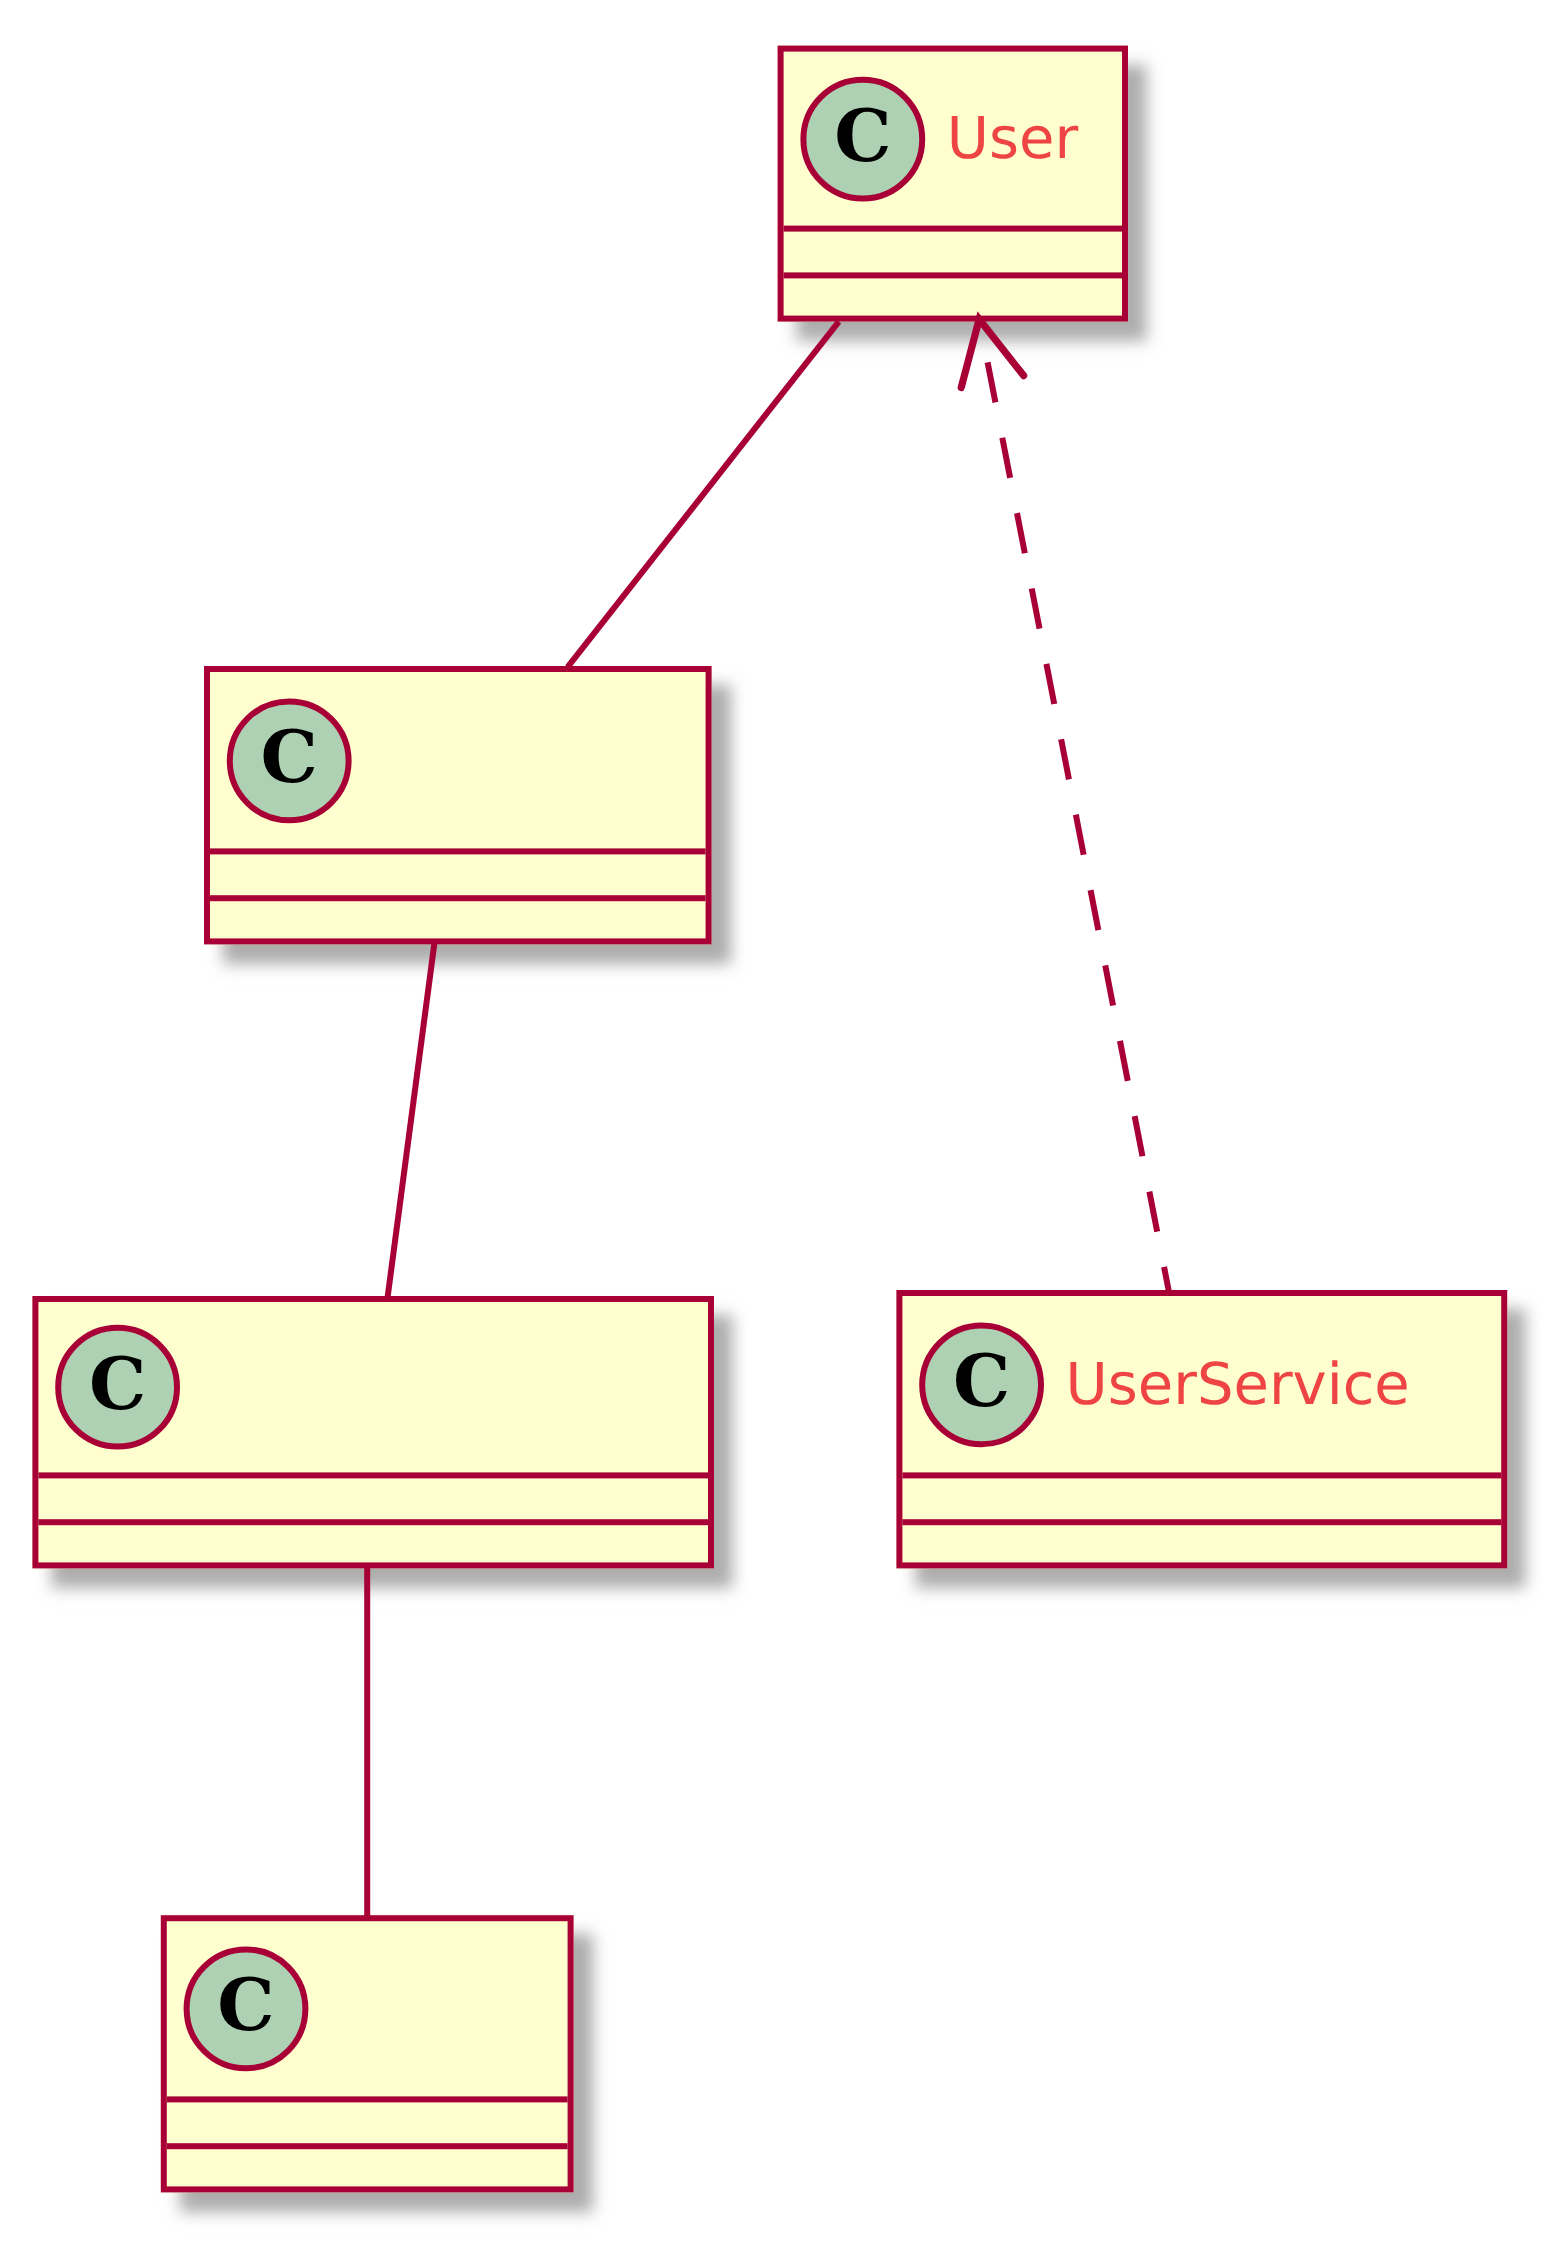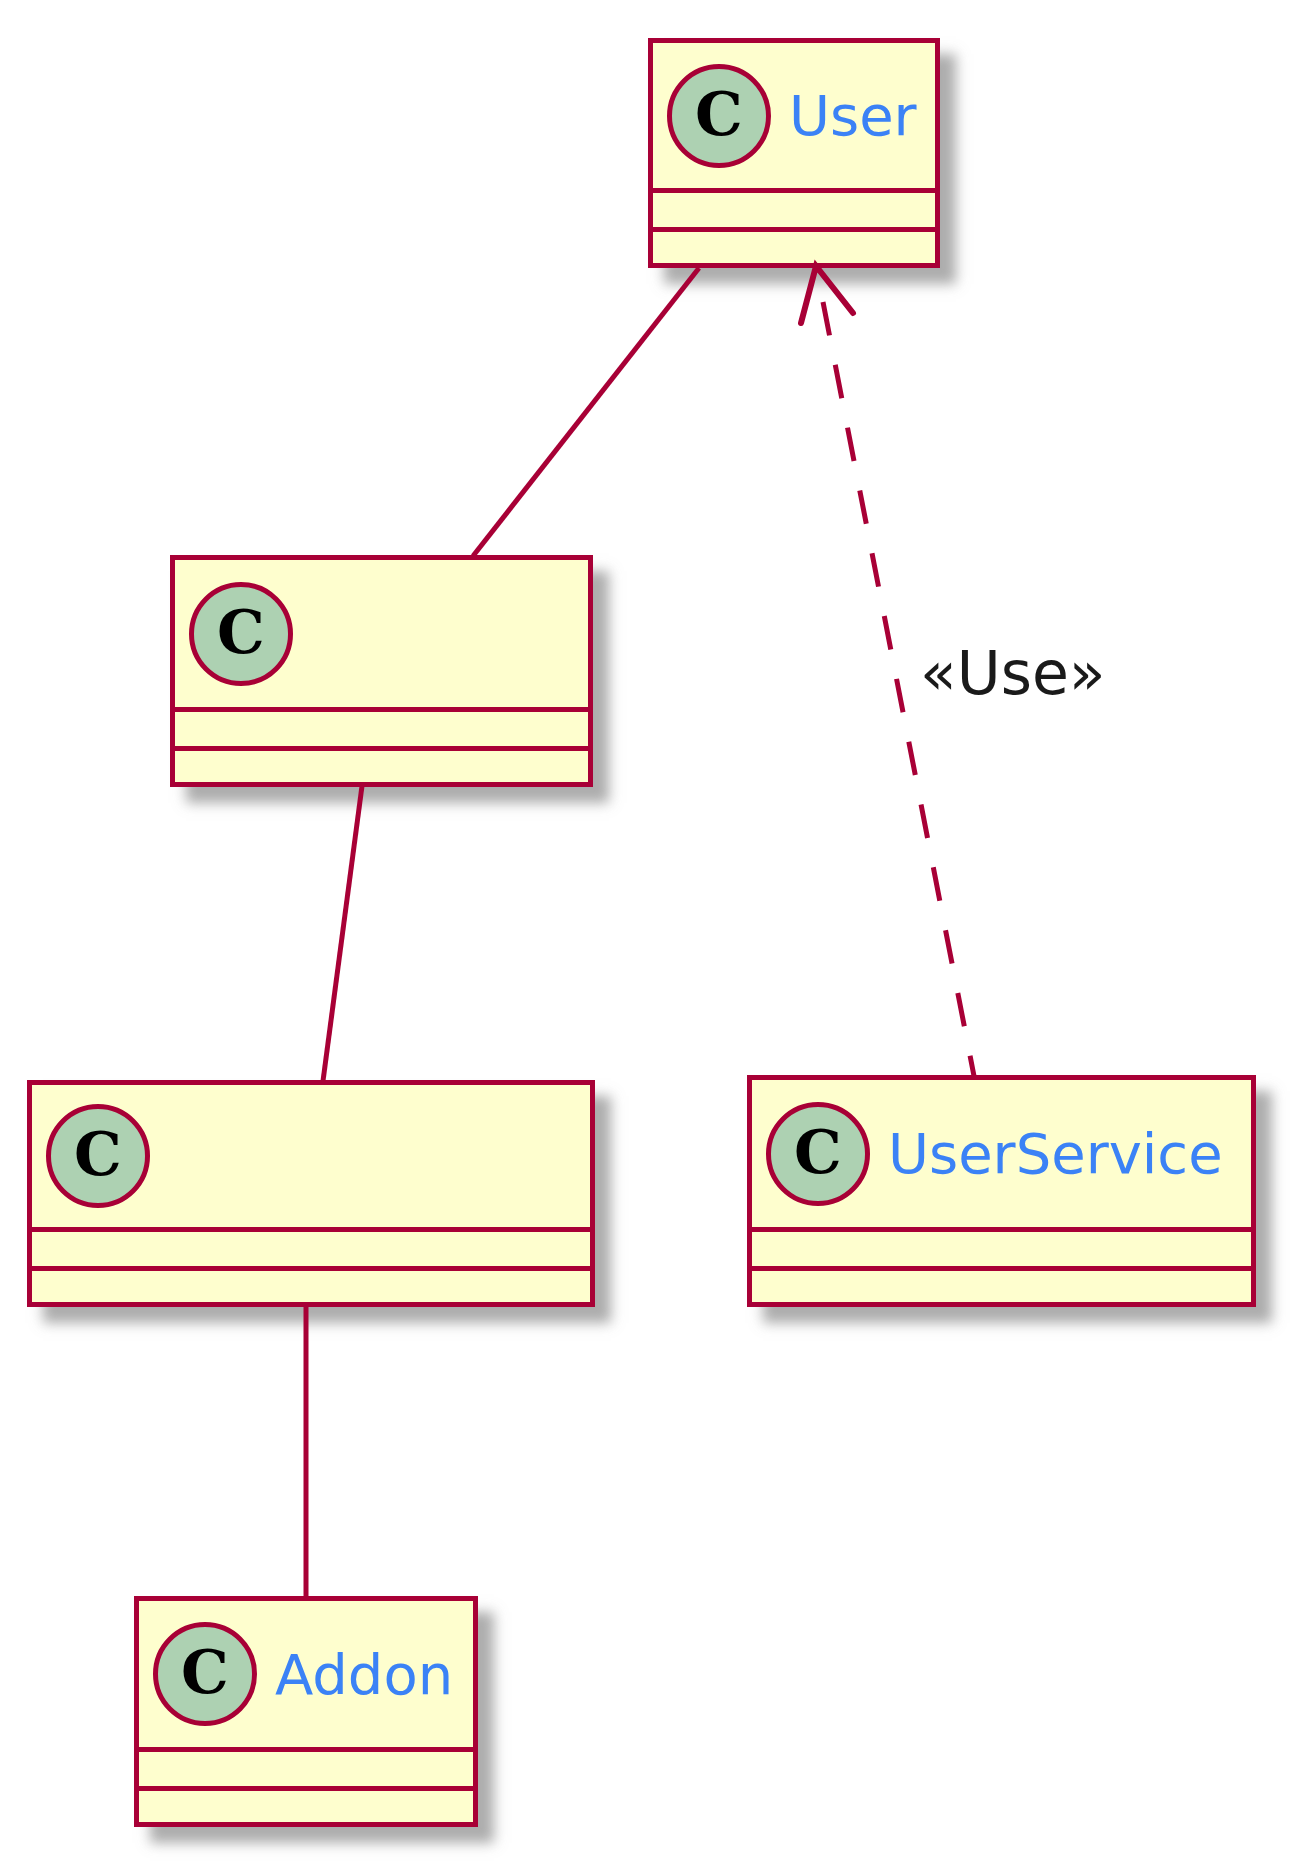--- a/index.html
+++ b/index.html
@@ -47,22 +47,22 @@
     align-items: center;
     justify-content: center;
     font-family: "DejaVu Serif", "Liberation Serif", serif;
     font-weight: bold;
     font-size: 60px;
     line-height: 1;
     color: #000000;
     padding-bottom: 4px;
   }
   .class-name {
-    font-size: 56px;
-    color: #3b82f6;
+    font-size: 48px;
+    color: #ef4444;
     white-space: nowrap;
   }
   .compartment {
     flex: 0 0 auto;
     border-top: 5px solid #A80036;
   }
   .comp-fields  { height: 34px; }
   .comp-methods { height: 31px; }
 
   
@@ -112,21 +112,20 @@
 <div class="canvas">
 
   <svg class="edges-svg" viewBox="0 0 1300 1871" xmlns="http://www.w3.org/2000/svg">
     <line class="edge-line" x1="699" y1="268" x2="473" y2="556"></line>
     <line class="edge-line" x1="362" y1="786" x2="323" y2="1081"></line>
     <line class="edge-line" x1="306" y1="1306" x2="306" y2="1597"></line>
     <line class="edge-line edge-dashed" x1="823" y1="302" x2="974" y2="1076"></line>
     <polyline class="arrow-head" points="801,323 816,266 853,313"></polyline>
   </svg>
 
-  <div class="edge-label">«Use»</div>
 
   <div class="class-box box-user">
     <div class="title-compartment">
       <span class="badge">C</span>
       <span class="class-name">User</span>
     </div>
     <div class="compartment comp-fields"></div>
     <div class="compartment comp-methods"></div>
   </div>
 
@@ -151,19 +150,18 @@
       <span class="badge">C</span>
       <span class="class-name">UserService</span>
     </div>
     <div class="compartment comp-fields"></div>
     <div class="compartment comp-methods"></div>
   </div>
 
   <div class="class-box box-addon">
     <div class="title-compartment">
       <span class="badge">C</span>
-      <span class="class-name">Addon</span>
     </div>
     <div class="compartment comp-fields"></div>
     <div class="compartment comp-methods"></div>
   </div>
 
 </div>
 
 </body></html>

